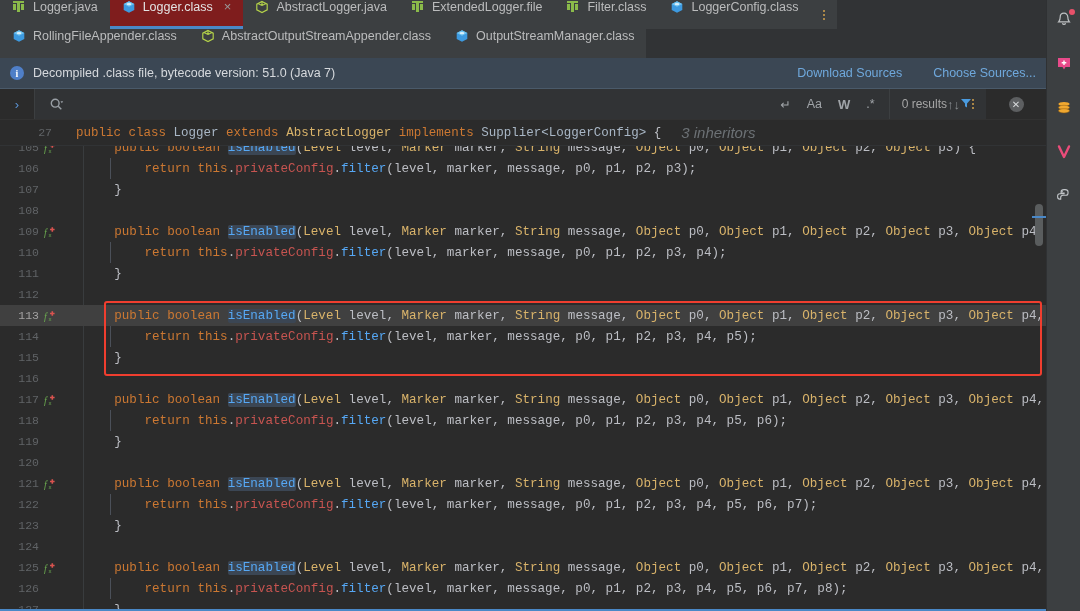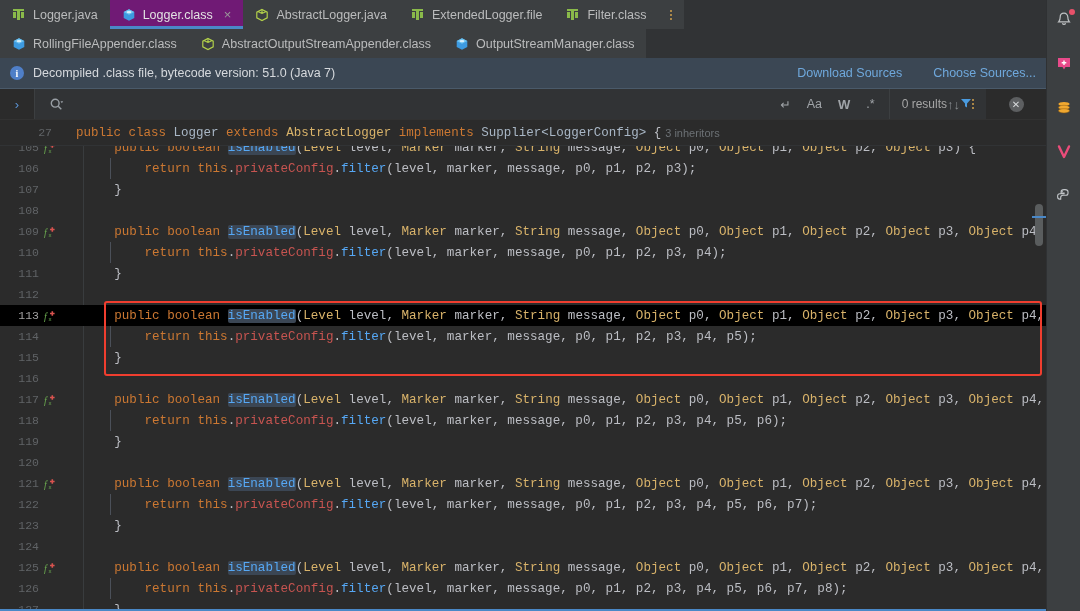--- a/index.html
+++ b/index.html
@@ -12,26 +12,26 @@
     -webkit-font-smoothing:antialiased;
   }
   .app{position:relative;width:1080px;height:611px;display:flex;}
   .main-col{width:1046px;height:611px;display:flex;flex-direction:column;background:#2b2b2b;}
 
   
   .tabbar{background:#3c3f41;}
   .tabrow{display:flex;align-items:stretch;height:29px;background:#3c3f41;}
   .tabrow.row2{height:29px;background:#3c3f41;}
   .tab{
-    display:flex;align-items:center;gap:7px;
+    display:flex;gap:7px;
     padding:0 12px;height:29px;box-sizing:border-box;
     color:#bbbcbd;font-size:12.5px;white-space:nowrap;
     background:#3c3f41;position:relative;cursor:default;
   }
-  .tab.active{background:#701a75;color:#e3e3e3;}
+  .tab.active{background:#7f1d1d;color:#e3e3e3;}
   .tab.active:after{
     content:"";position:absolute;left:0;right:0;bottom:0;height:3px;background:#4a88c7;
   }
   .tab .close{
     color:#9a9a9a;font-size:13px;margin-left:4px;line-height:1;
   }
   .tabfill{flex:1;background:#3c3f41;}
   .tabfill.dark{background:#313335;}
   .tabs-more{
     width:26px;display:flex;align-items:center;justify-content:center;
@@ -99,30 +99,30 @@
   }
 
   
   .decl{
     height:25px;background:#2b2b2b;display:flex;align-items:center;
     font-family:"Liberation Mono",monospace;font-size:12.5px;
     border-bottom:1px solid #313335;
   }
   .decl .lno{width:62px;text-align:right;padding-right:10px;color:#606366;font-size:11.5px;box-sizing:border-box;}
   .decl .code{padding-left:14px;white-space:nowrap;}
-  .decl .inherit{color:#6c7175;font-family:"Liberation Sans",sans-serif;font-size:11px;margin-left:4px;}
+  .decl .inherit{color:#6c7175;font-family:"Liberation Sans",sans-serif;font-size:15px;margin-left:20px;font-style:italic;}
 
   
   .editor{
     position:relative;flex:1;background:#2b2b2b;overflow:hidden;
     font-family:"Liberation Mono",monospace;font-size:12.6px;
   }
   .lines{position:absolute;top:-9px;left:0;right:0;}
   .line{height:21px;display:flex;align-items:center;position:relative;white-space:nowrap;}
-  .line.cur{background:#000000;}
+  .line.cur{background:#404040;}
   .gutter{
     width:62px;flex:0 0 62px;display:flex;align-items:center;justify-content:flex-end;
     gap:5px;padding-right:6px;box-sizing:border-box;height:21px;
   }
   .lnum{color:#606366;font-size:11.5px;font-family:"Liberation Mono",monospace;}
   .lnum.cur{color:#a4a3a3;}
   .fx{width:12px;height:12px;flex:0 0 12px;position:relative;}
   .fx-empty{width:12px;height:12px;flex:0 0 12px;}
   .gsep{
     position:absolute;left:83px;top:0;bottom:0;width:1px;background:#393c3e;
@@ -210,20 +210,30 @@
             <span>ExtendedLogger.file</span>
           </div>
           <div class="tab">
             <span class="ic ic-java">
               <b class="c4"></b>
               <b class="c1"></b>
               <b class="c2"></b>
               <b class="c3"></b>
             </span>
             <span>Filter.class</span>
+          </div>
+          <div class="tab">
+            <span class="ic ic-class">
+              <svg width="14" height="14" viewBox="0 0 14 14">
+                <path d="M7 1.2 12.3 4v6L7 12.8 1.7 10V4z" fill="#3d9ae0"></path>
+                <path d="M7 1.2 12.3 4 7 6.8 1.7 4z" fill="#6fc4f0"></path>
+                <ellipse cx="7" cy="4.1" rx="2.4" ry="1.2" fill="#d8eefb"></ellipse>
+              </svg>
+            </span>
+            <span>LoggerConfig.class</span>
           </div>
           <div class="tabs-more">
             <span class="vdots">
               <i></i>
               <i></i>
               <i></i>
             </span>
           </div>
           <div class="tabfill dark"></div>
         </div>

